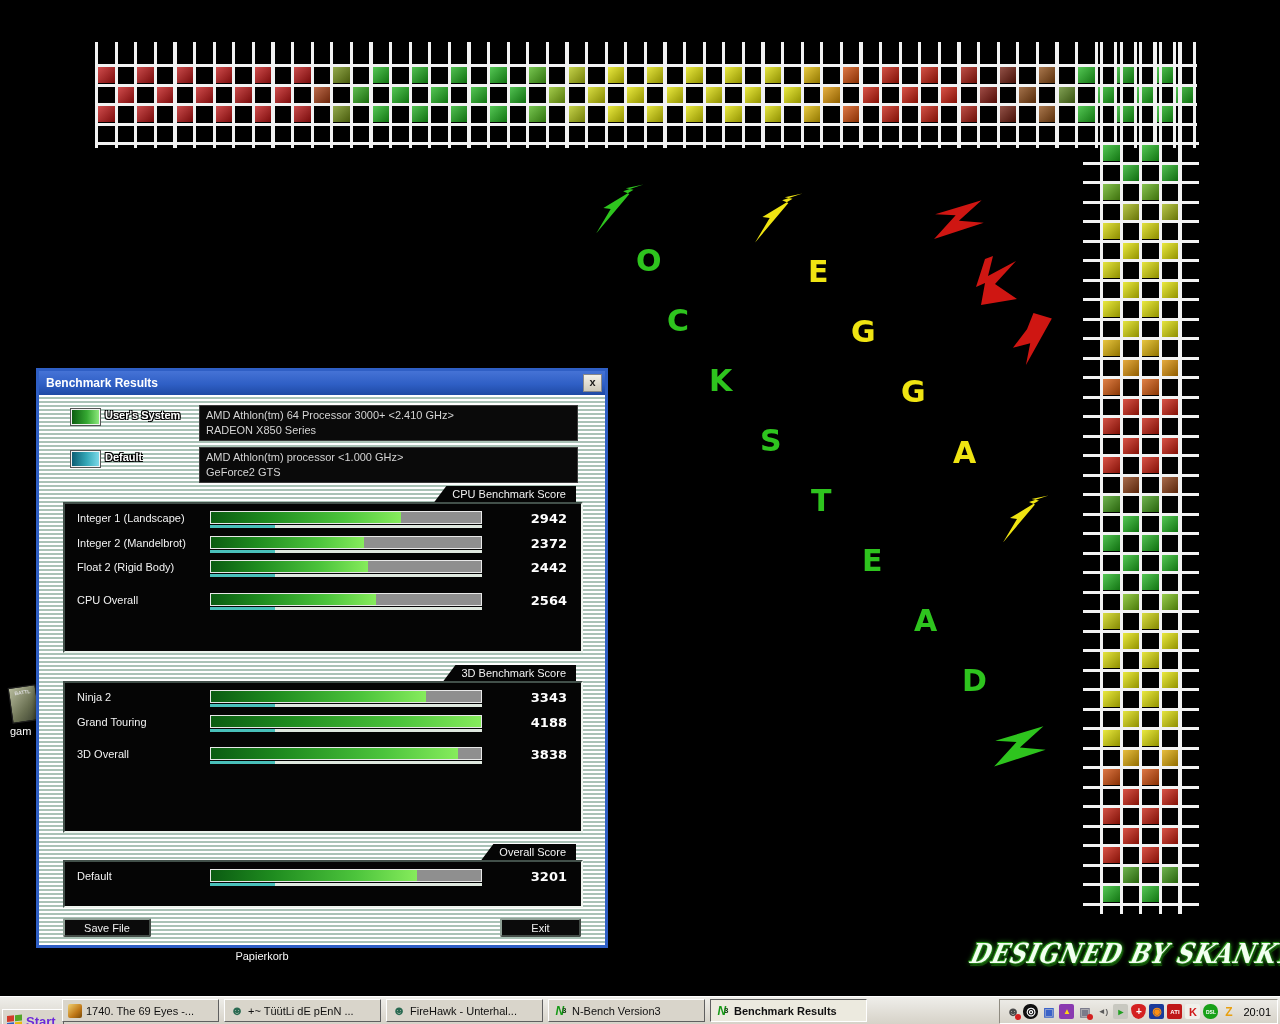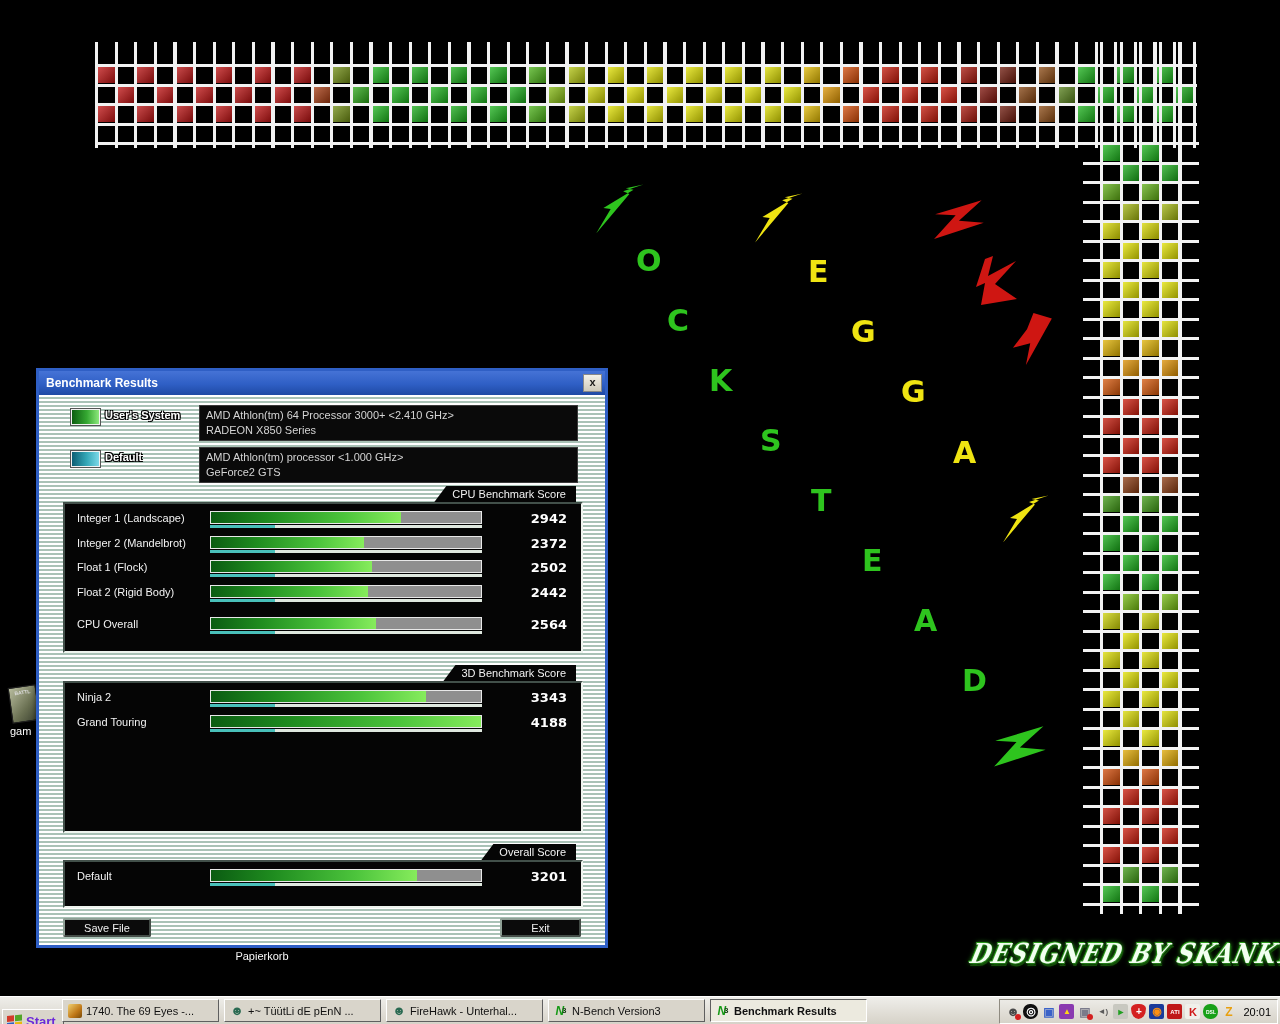--- a/index.html
+++ b/index.html
@@ -461,28 +461,20 @@
           </div>
           <div class="bm-row">
             <span class="bm-label">Integer 2 (Mandelbrot)</span>
             <span class="bm-bar">
               <span class="bm-fill" style="width:56.6%;display:block;"></span>
             </span>
             <span class="bm-under" style="background:linear-gradient(90deg,#49c0ba 0 24%,#dfe8df 24% 100%);"></span>
             <span class="bm-value">2372</span>
           </div>
           <div class="bm-row">
-            <span class="bm-label">Float 1 (Flock)</span>
-            <span class="bm-bar">
-              <span class="bm-fill" style="width:59.7%;display:block;"></span>
-            </span>
-            <span class="bm-under" style="background:linear-gradient(90deg,#49c0ba 0 24%,#dfe8df 24% 100%);"></span>
-            <span class="bm-value">2502</span>
-          </div>
-          <div class="bm-row">
             <span class="bm-label">Float 2 (Rigid Body)</span>
             <span class="bm-bar">
               <span class="bm-fill" style="width:58.3%;display:block;"></span>
             </span>
             <span class="bm-under" style="background:linear-gradient(90deg,#49c0ba 0 24%,#dfe8df 24% 100%);"></span>
             <span class="bm-value">2442</span>
           </div>
           <div class="bm-row overall">
             <span class="bm-label">CPU Overall</span>
             <span class="bm-bar">
@@ -504,20 +496,28 @@
             <span class="bm-under" style="background:linear-gradient(90deg,#49c0ba 0 24%,#dfe8df 24% 100%);"></span>
             <span class="bm-value">3343</span>
           </div>
           <div class="bm-row">
             <span class="bm-label">Grand Touring</span>
             <span class="bm-bar">
               <span class="bm-fill" style="width:100.0%;display:block;"></span>
             </span>
             <span class="bm-under" style="background:linear-gradient(90deg,#49c0ba 0 24%,#dfe8df 24% 100%);"></span>
             <span class="bm-value">4188</span>
+          </div>
+          <div class="bm-row overall">
+            <span class="bm-label">3D Overall</span>
+            <span class="bm-bar">
+              <span class="bm-fill" style="width:91.6%;display:block;"></span>
+            </span>
+            <span class="bm-under" style="background:linear-gradient(90deg,#49c0ba 0 24%,#dfe8df 24% 100%);"></span>
+            <span class="bm-value">3838</span>
           </div>
         </div>
     </div>
     <div class="section" id="sec-overall" style="top:473px;">
       <div class="sec-tab">Overall Score</div>
       <div class="sec-panel" style="height:48px;">
           <div class="bm-row">
             <span class="bm-label">Default</span>
             <span class="bm-bar">
               <span class="bm-fill" style="width:76.4%;display:block;"></span>

